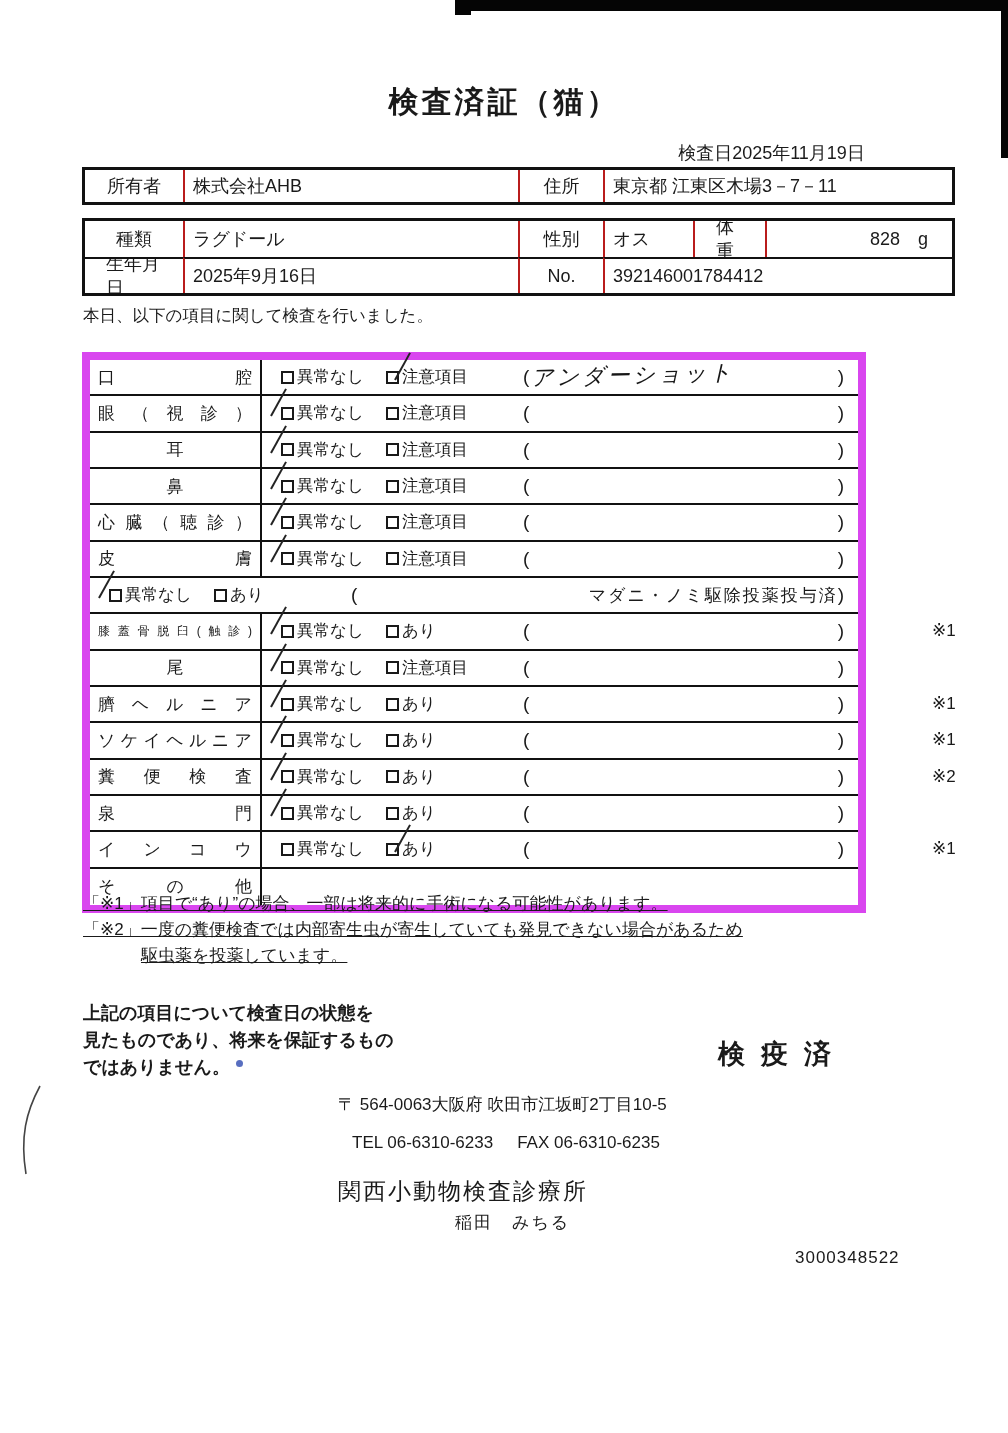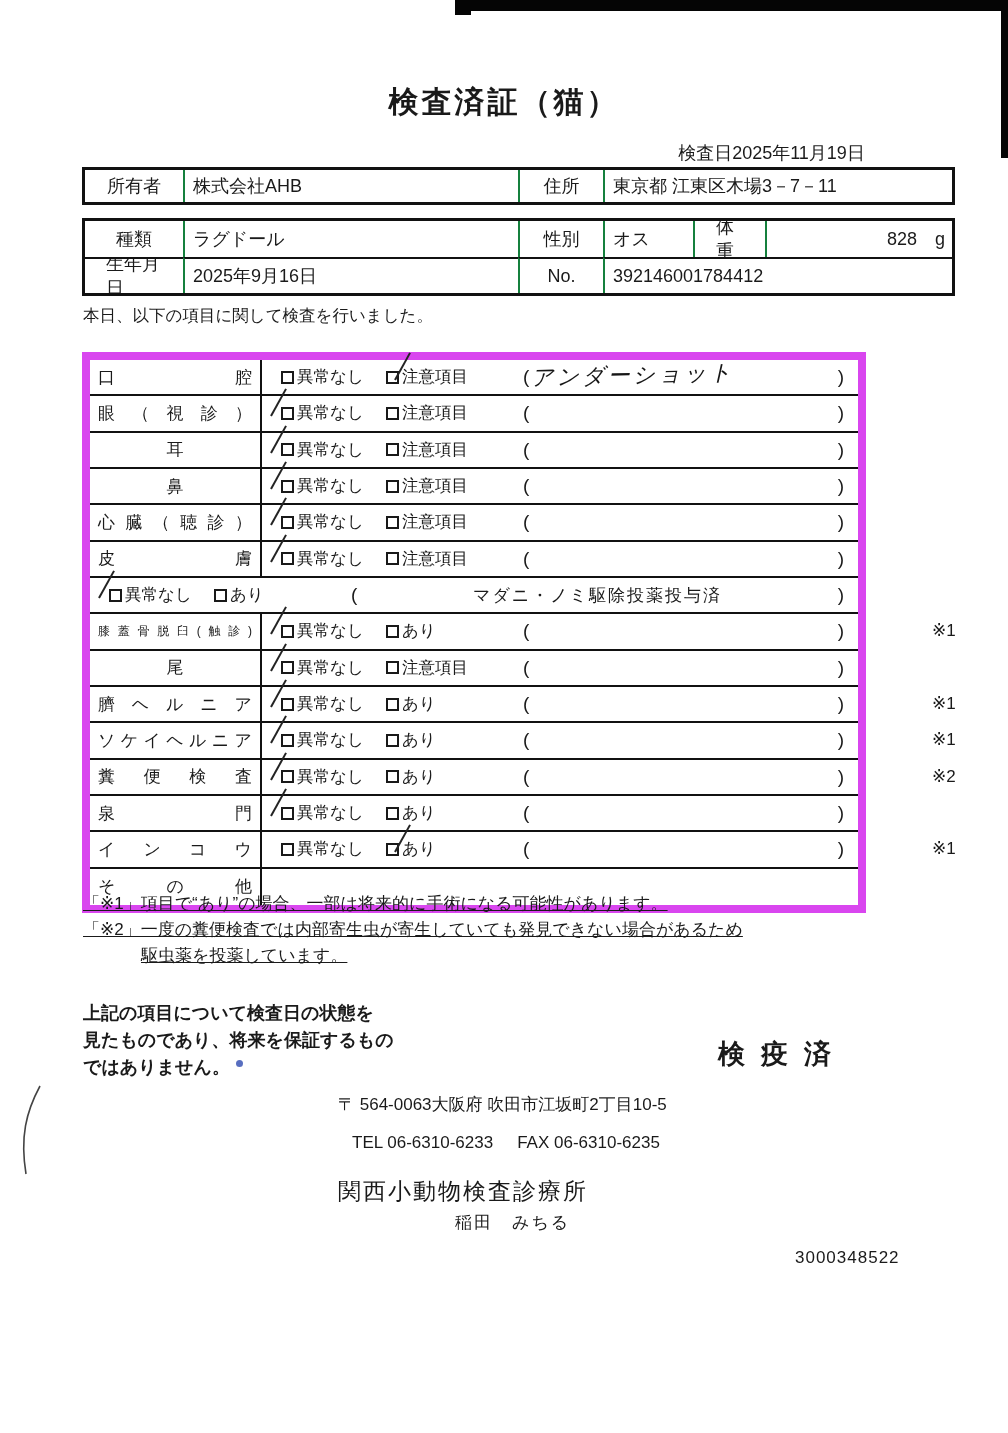--- a/index.html
+++ b/index.html
@@ -23,26 +23,26 @@
               display:flex; justify-content:center; font-size:18px; }
 
   
   .t1 { position:absolute; left:82px; top:167px; width:873px; height:38px;
         display:grid; grid-template-columns:98px 335px 85px 1fr;
         border:3px solid #111; }
   .t2 { position:absolute; left:82px; top:218px; width:873px; height:78px;
         display:grid; grid-template-columns:98px 335px 85px 90px 72px 1fr;
         grid-template-rows:1fr 1fr; border:3px solid #111; }
   .cell { display:flex; align-items:center; font-size:18px; padding:0 8px;
-          border-left:2px solid #15803d; border-top:2px solid #111; overflow:hidden; }
+          border-left:2px solid #b91c1c; border-top:2px solid #111; overflow:hidden; }
   .cell.first-col { border-left:none; }
   .cell.first-row { border-top:none; }
   .cell.lab { justify-content:center; padding:0 21px; }
   .cell.no-span { grid-column:4 / 7; }
-  .weight-cell { justify-content:flex-end; gap:18px; padding-right:7px; }
+  .weight-cell { justify-content:flex-end; gap:18px; padding-right:24px; }
 
   .intro { position:absolute; left:83px; top:305px; font-size:16.5px; }
 
   
   .etable { position:absolute; left:82px; top:352px; width:784px; border:8px solid #d946ef; }
   .erow { position:relative; display:flex; height:36.33px; border-bottom:2px solid #111; }
   .erow.last { border-bottom:none; }
   .ecell-item { width:172px; border-right:2px solid #111; display:flex; align-items:center; }
   .jitem { display:block; width:100%; padding:0 8px; font-size:17px;
            text-align:justify; text-align-last:justify; white-space:nowrap; }
@@ -59,21 +59,21 @@
           border-left:2.5px solid #232323; transform:rotate(29deg); transform-origin:bottom center;
           pointer-events:none; z-index:2; }
   .erow[data-checked="opt1"] .tick1 { display:block; }
   .erow[data-checked="opt2"] .tick2 { display:block; }
 
   .pgroup { flex:1; display:flex; align-items:center; margin:0 14px 0 4px; font-size:19px; }
   .pnote { flex:1; min-width:0; font-size:17px; }
   .pnote[data-style="handwritten"] { font-size:22px; font-style:italic; letter-spacing:3px;
         transform:rotate(-1.5deg); position:relative; top:-3px; left:2px; white-space:nowrap;
         color:#161616; }
-  .pnote[data-style="printed"] { text-align:center; letter-spacing:2px; font-weight:500; }
+  .pnote[data-style="printed"] { text-align:right; letter-spacing:2px; font-weight:500; }
   .eref { position:absolute; left:842px; top:6px; width:40px; font-size:17px; white-space:nowrap; }
 
   .footnotes { position:absolute; left:83px; top:891px; font-size:17px; line-height:26px;text-decoration:underline; }
   .footnotes .indent { padding-left:58px; }
 
   .disclaimer { position:absolute; left:83px; top:1000px; font-size:18px; font-weight:600; line-height:27px; }
 
   .stamp { position:absolute; left:718px; top:1036px; font-size:27px; font-weight:600; letter-spacing:16px; white-space:nowrap; }
 
   .addr-row { position:absolute; left:338px; top:1093px; display:flex; font-size:17px; }

